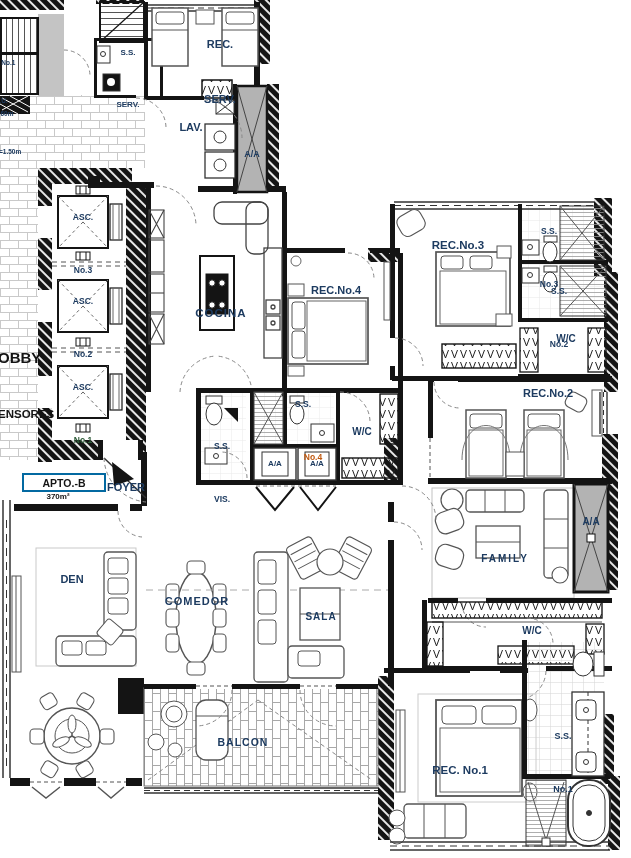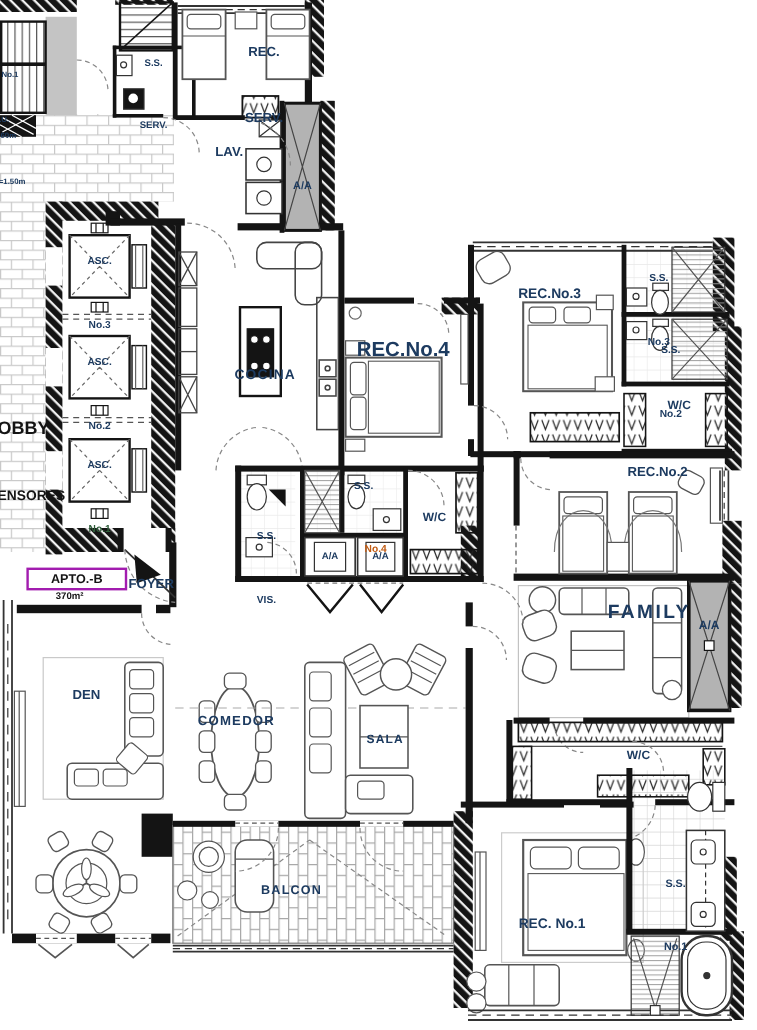--- a/index.html
+++ b/index.html
@@ -6,21 +6,21 @@
   #plan{position:relative;width:631px;height:858px;background:#fff;overflow:hidden;
         font-family:"Liberation Sans",sans-serif;}
   #plan svg{position:absolute;left:0;top:0;}
   .lbl{position:absolute;font-weight:bold;color:#1d3b60;text-align:center;
        line-height:1.02;white-space:nowrap;transform:translate(-50%,-50%);}
   .lbl span{display:block;margin-top:44px;}
   .lbl.edge{transform:none;text-align:left;}
   .black{color:#141414;}
   .orange{color:#c05a11;padding-left:20px;}
   .green{color:#2f5d3a;}
-  .boxed{position:absolute;border:2px solid #a21caf;background:#fff;color:#141414;
+  .boxed{position:absolute;border:2px solid #0369a1;background:#fff;color:#141414;
          font-weight:bold;display:flex;align-items:center;justify-content:center;}
 </style>
 </head>
 <body>
 
 <div id="plan">
 <svg width="631" height="858" viewBox="0 0 631 858">
 <defs>
   <pattern id="hatch" width="7" height="7" patternTransform="rotate(45)" patternUnits="userSpaceOnUse">
     <rect width="7" height="7" fill="#141414"></rect>
@@ -604,34 +604,34 @@
       <span>SERV.</span>
 </div>
 <div class="lbl" style="left:220px;top:50px;font-size:11px;">
   <span>REC.</span>
       <span>SERV.</span>
 </div>
 <div class="lbl" style="left:191px;top:128px;font-size:11px;">LAV.</div>
 <div class="lbl" style="left:252px;top:155px;font-size:9px;">A/A</div>
 
 <div class="lbl" style="left:221px;top:314px;font-size:11.5px;letter-spacing:1px;">COCINA</div>
-<div class="lbl" style="left:336px;top:291px;font-size:17px;">REC.No.4</div>
+<div class="lbl" style="left:336px;top:291px;font-size:11px;">REC.No.4</div>
 <div class="lbl" style="left:458px;top:246px;font-size:11.5px;">REC.No.3</div>
 
 <div class="lbl" style="left:549px;top:236px;font-size:8.5px;">
   <span>S.S.</span>
       <span>No.3</span>
 </div>
 <div class="lbl" style="left:559px;top:296px;font-size:8.5px;">
   <span>S.S.</span>
       <span>No.2</span>
 </div>
 <div class="lbl" style="left:566px;top:339px;font-size:10px;">W/C</div>
 <div class="lbl" style="left:527px;top:394px;font-size:11px;padding-left:42px;">REC.No.2</div>
-<div class="lbl" style="left:505px;top:511px;font-size:16px;letter-spacing:2px;margin-left:36px;">FAMILY</div>
+<div class="lbl" style="left:505px;top:559px;font-size:10px;letter-spacing:2px;">FAMILY</div>
 <div class="lbl" style="left:591px;top:522px;font-size:10px;">A/A</div>
 
 <div class="lbl" style="left:303px;top:409px;font-size:8.5px;">
   <span>S.S.</span>
       <span class="orange">No.4</span>
 </div>
 <div class="lbl" style="left:362px;top:432px;font-size:10px;">W/C</div>
 <div class="lbl" style="left:275px;top:464px;font-size:8px;">A/A</div>
 <div class="lbl" style="left:317px;top:464px;font-size:8px;">A/A</div>
 <div class="lbl" style="left:222px;top:451px;font-size:8.5px;">

